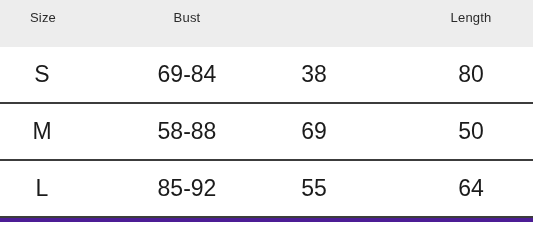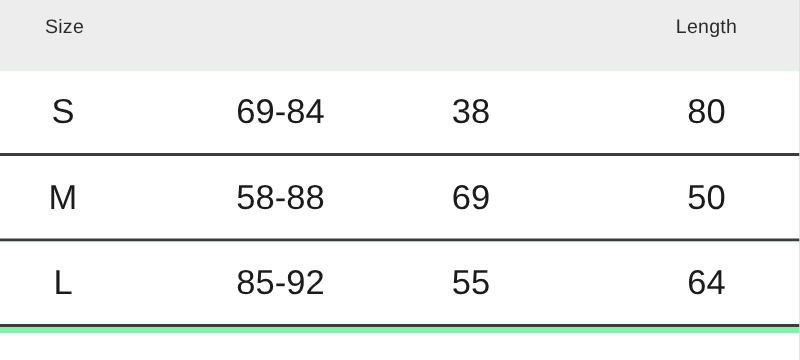--- a/index.html
+++ b/index.html
@@ -12,21 +12,21 @@
     height: 222px;
     background: #ffffff;
     font-family: "Liberation Sans", "DejaVu Sans", sans-serif;
     overflow: hidden;
   }
 
   .size-chart {
     width: 533px;
     height: 222px;
     position: relative;
-    background: #86efac;
+    background: #4c1d95;
     box-sizing: border-box;
   }
 
   
   .chart-header {
     position: absolute;
     left: 0;
     top: 0;
     width: 533px;
     height: 47px;
@@ -79,20 +79,21 @@
   .c-waist  { left: 264px; width: 100px; }
   .c-length { left: 418px; width: 106px; }
 </style>
 </head>
 <body>
 
 <div class="size-chart">
 
   <div class="chart-header">
     <div class="cell h-size">Size</div>
+    <div class="cell h-bust">Bust</div>
     <div class="cell h-length">Length</div>
   </div>
 
   <div class="chart-body">
 
     <div class="chart-row">
       <div class="cell c-size">S</div>
       <div class="cell c-bust">69-84</div>
       <div class="cell c-waist">38</div>
       <div class="cell c-length">80</div>

